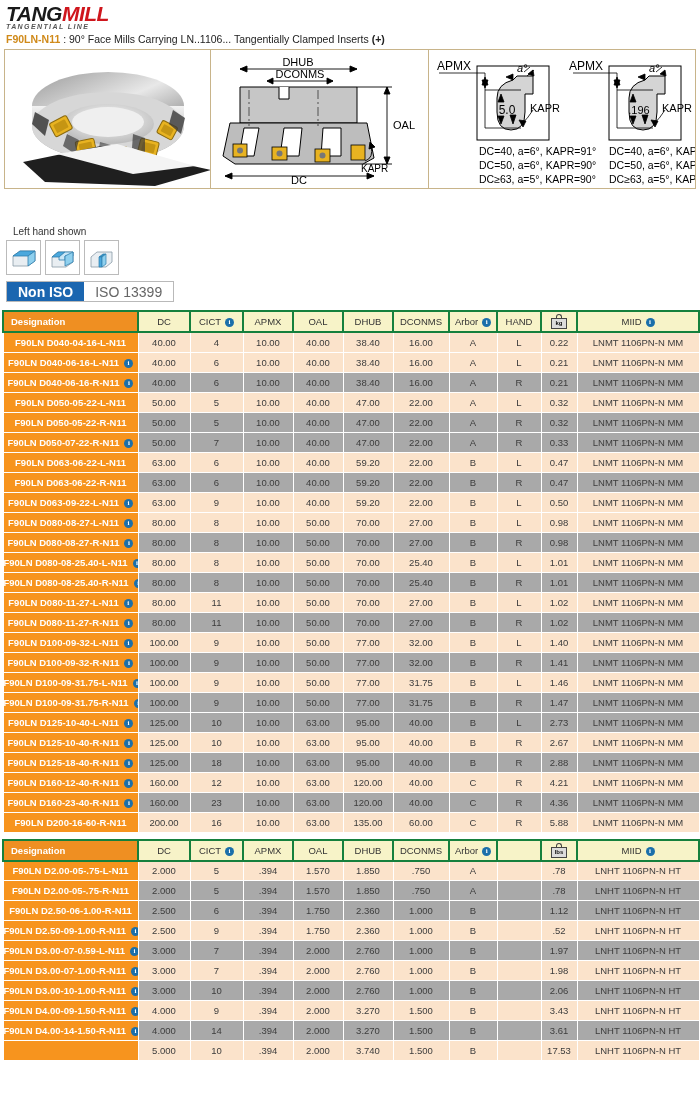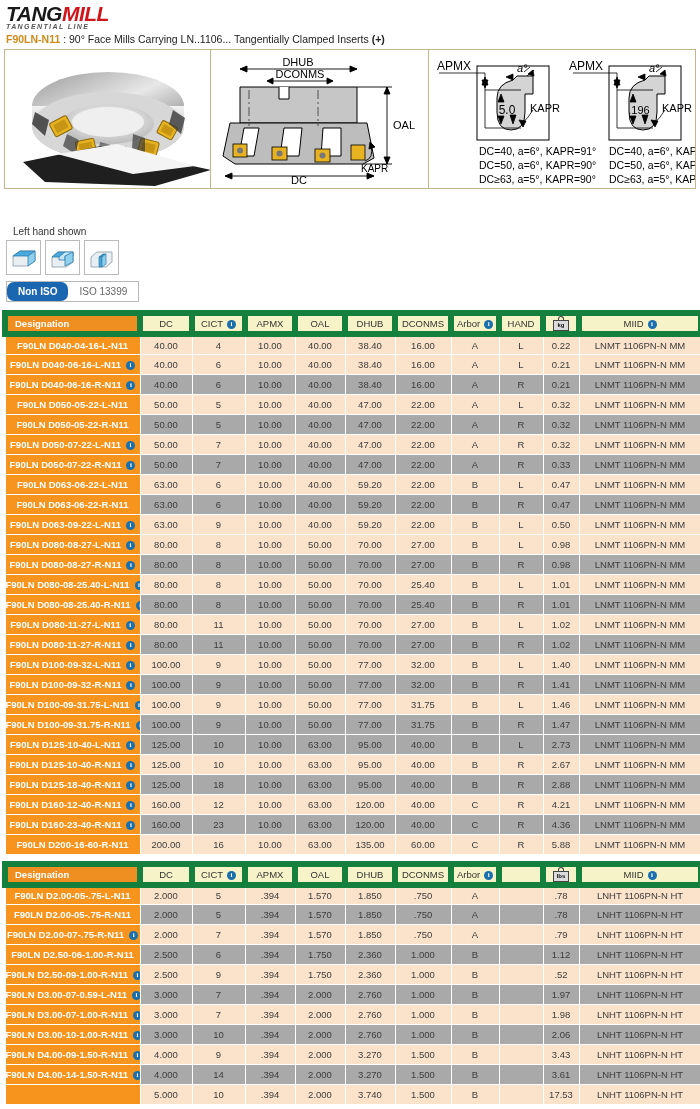--- a/index.html
+++ b/index.html
@@ -50,40 +50,40 @@
   .shape-box {
     width: 35px; height: 35px; border: 1px solid #bbb; background: #fff;
     display: flex; align-items: center; justify-content: center;
   }
   .iso-row { padding: 0 0 8px 6px; }
   .iso-group {
     display: inline-flex; align-items: stretch;
     border: 1px solid #b9b9b9; background: #fff; height: 21px;
   }
   .iso-btn {
-    font-size: 10px; display: flex; align-items: center; justify-content: center;
-    padding: 0 11px; cursor: pointer; border-radius: 7px;
+    font-size: 14px; display: flex; align-items: center; justify-content: center;
+    padding: 0 11px; cursor: pointer;
   }
   .iso-btn.active { background: #1b66b0; color: #fff; font-weight: bold; }
   .iso-btn.inactive { color: #666; }
 
   
   table.spec {
     border-collapse: collapse; width: 696px; margin: 0 2px 6px 2px;
     table-layout: fixed;
   }
   table.spec th, table.spec td {
     font-size: 9.5px; color: #3a3a3a;
     border: 1px solid #ffffff;
     padding: 0; height: 20px; text-align: center;
     white-space: nowrap; overflow: hidden;
   }
   table.spec thead th {
     background: #f7f3c8; color: #333; font-weight: normal;
-    height: 21px; border: 6px solid #15803d;
+    height: 21px; border: 2px solid #15803d;
   }
   table.spec thead th.desig {
     background: #ef8f22; color: #ffffff; font-weight: bold;
     text-align: left; padding-left: 7px;
   }
   td.desig {
     background: #f7941e; color: #ffffff; font-weight: bold;
     text-align: left; padding-left: 7px; font-size: 9.5px;
     position: relative;
   }
@@ -466,33 +466,20 @@
         <td>5</td>
         <td>10.00</td>
         <td>40.00</td>
         <td>47.00</td>
         <td>22.00</td>
         <td>A</td>
         <td>R</td>
         <td>0.32</td>
         <td>LNMT 1106PN-N MM</td>
       </tr>
-      <tr class="norm">
-        <td class="desig"><span>F90LN D050-07-22-L-N11</span><span class="info-i">i</span></td>
-        <td>50.00</td>
-        <td>7</td>
-        <td>10.00</td>
-        <td>40.00</td>
-        <td>47.00</td>
-        <td>22.00</td>
-        <td>A</td>
-        <td>R</td>
-        <td>0.32</td>
-        <td>LNMT 1106PN-N MM</td>
-      </tr>
       <tr class="alt">
         <td class="desig"><span>F90LN D050-07-22-R-N11</span><span class="info-i">i</span></td>
         <td>50.00</td>
         <td>7</td>
         <td>10.00</td>
         <td>40.00</td>
         <td>47.00</td>
         <td>22.00</td>
         <td>A</td>
         <td>R</td>
@@ -803,33 +790,20 @@
         <td>5</td>
         <td>.394</td>
         <td>1.570</td>
         <td>1.850</td>
         <td>.750</td>
         <td>A</td>
         <td></td>
         <td>.78</td>
         <td>LNHT 1106PN-N HT</td>
       </tr>
-      <tr class="norm">
-        <td class="desig"><span>F90LN D2.00-07-.75-R-N11</span><span class="info-i">i</span></td>
-        <td>2.000</td>
-        <td>7</td>
-        <td>.394</td>
-        <td>1.570</td>
-        <td>1.850</td>
-        <td>.750</td>
-        <td>A</td>
-        <td></td>
-        <td>.79</td>
-        <td>LNHT 1106PN-N HT</td>
-      </tr>
       <tr class="alt">
         <td class="desig"><span>F90LN D2.50-06-1.00-R-N11</span></td>
         <td>2.500</td>
         <td>6</td>
         <td>.394</td>
         <td>1.750</td>
         <td>2.360</td>
         <td>1.000</td>
         <td>B</td>
         <td></td>

